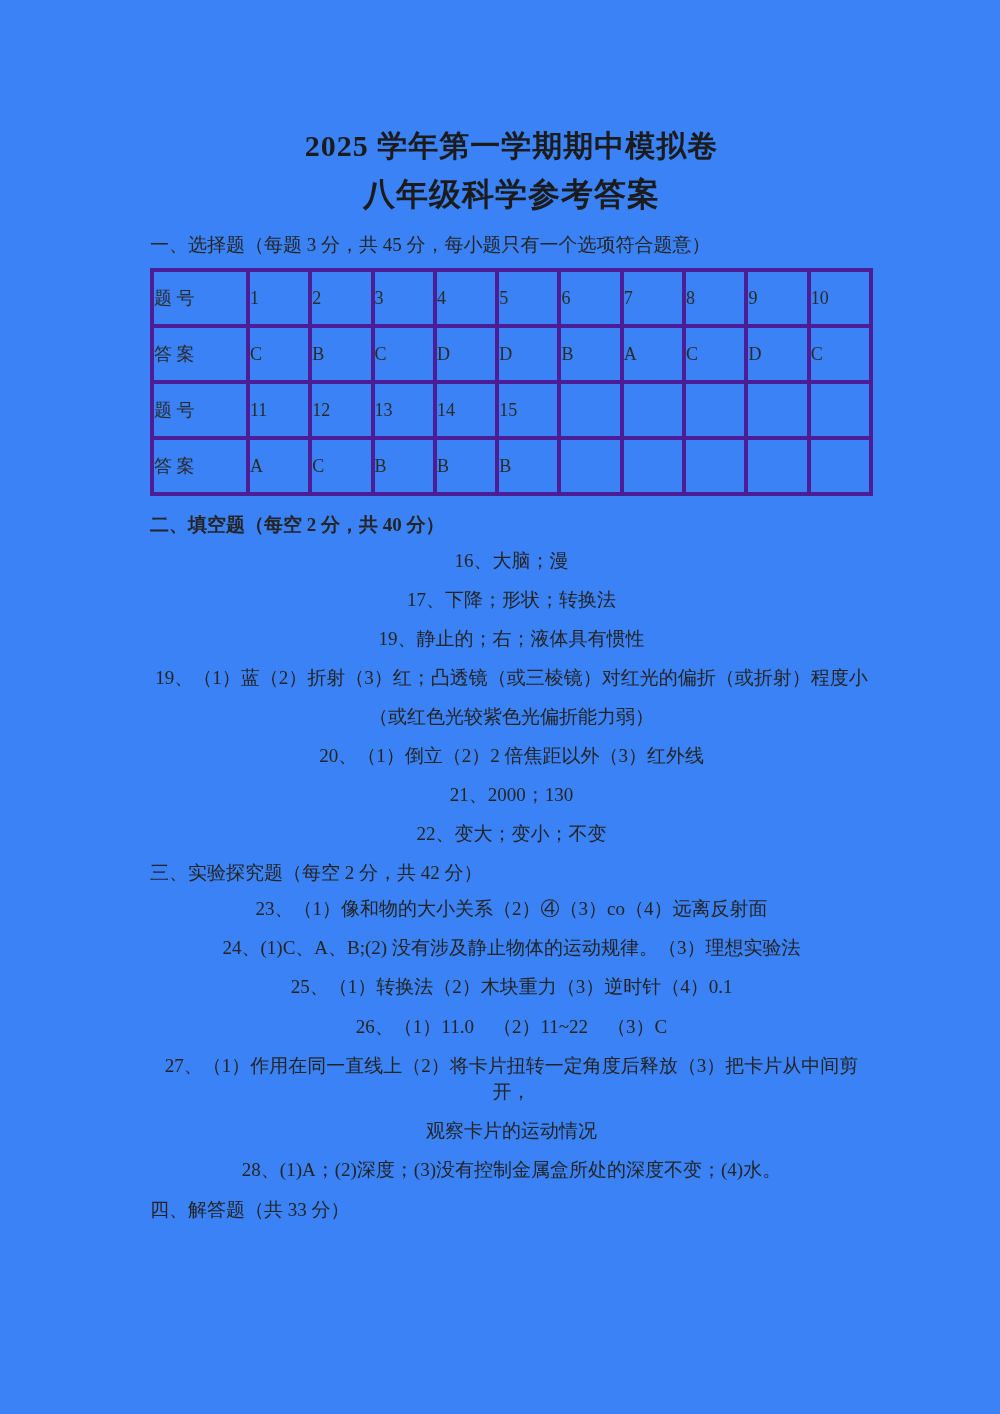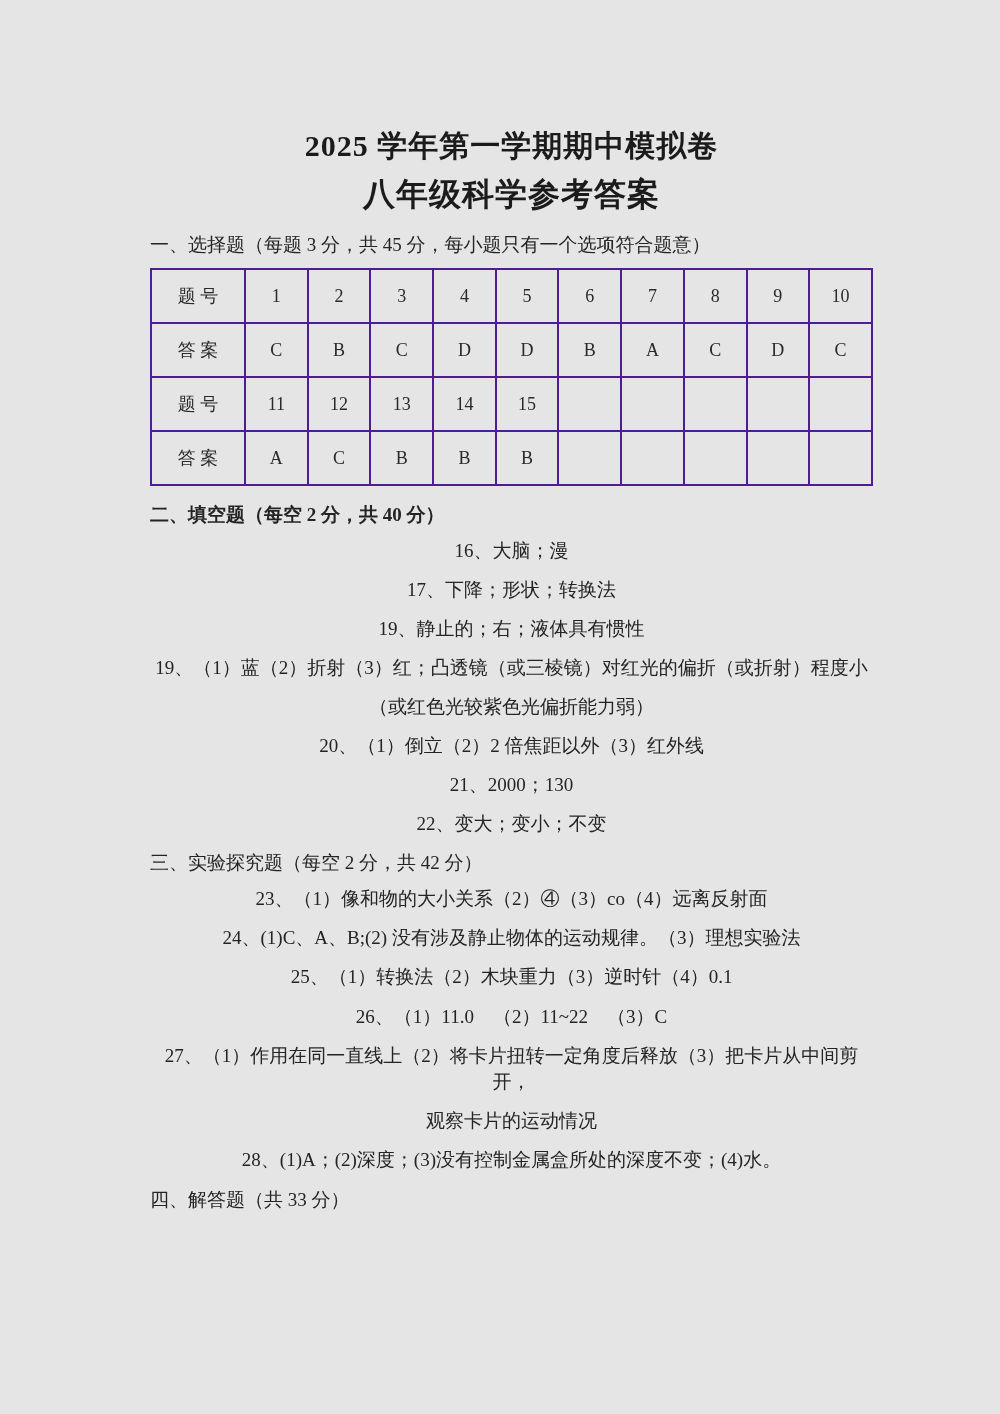--- a/index.html
+++ b/index.html
@@ -1,19 +1,19 @@
 <!DOCTYPE html>
 <html><head>
 <meta charset="utf-8">
 <style>
   html,body { margin:0; padding:0; background:#ffffff; }
   .page {
     position:relative;
     width:1000px; height:1414px;
-    background:#e5e5e5;
+    background:#3b82f6;
     box-sizing:border-box;
     padding:128px 120px 0 150px;
     font-family:"Liberation Serif","DejaVu Serif",serif;
     color:#242424;
   }
   .content { width:723px; }
   .title-block { text-align:center; }
   h1.doc-title {
     font-size:30px; font-weight:bold; color:#1b1b1b;
     margin:0 0 12px 0; line-height:36px;
@@ -30,23 +30,22 @@
     white-space:pre-wrap;
   }
   .sec .bold-part { font-weight:normal;margin-top:24px; }
   .sec.bold { font-weight:bold; }
   table.answers {
     border-collapse:collapse;
     width:723px; table-layout:fixed;
     margin:4px 0 16px 0;
   }
   table.answers td {
-    border:2px solid #4c1d95;
+    border:4px solid #4c1d95;
     height:52px;
-    text-align:center;
     vertical-align:middle;
     font-size:18px;
     color:#2a2a2a;
     padding:0;
   }
   table.answers td.lbl { width:92px; }
   .item {
     font-size:19px; line-height:26px;
     margin:0 0 13px 0;
     white-space:pre-wrap;

